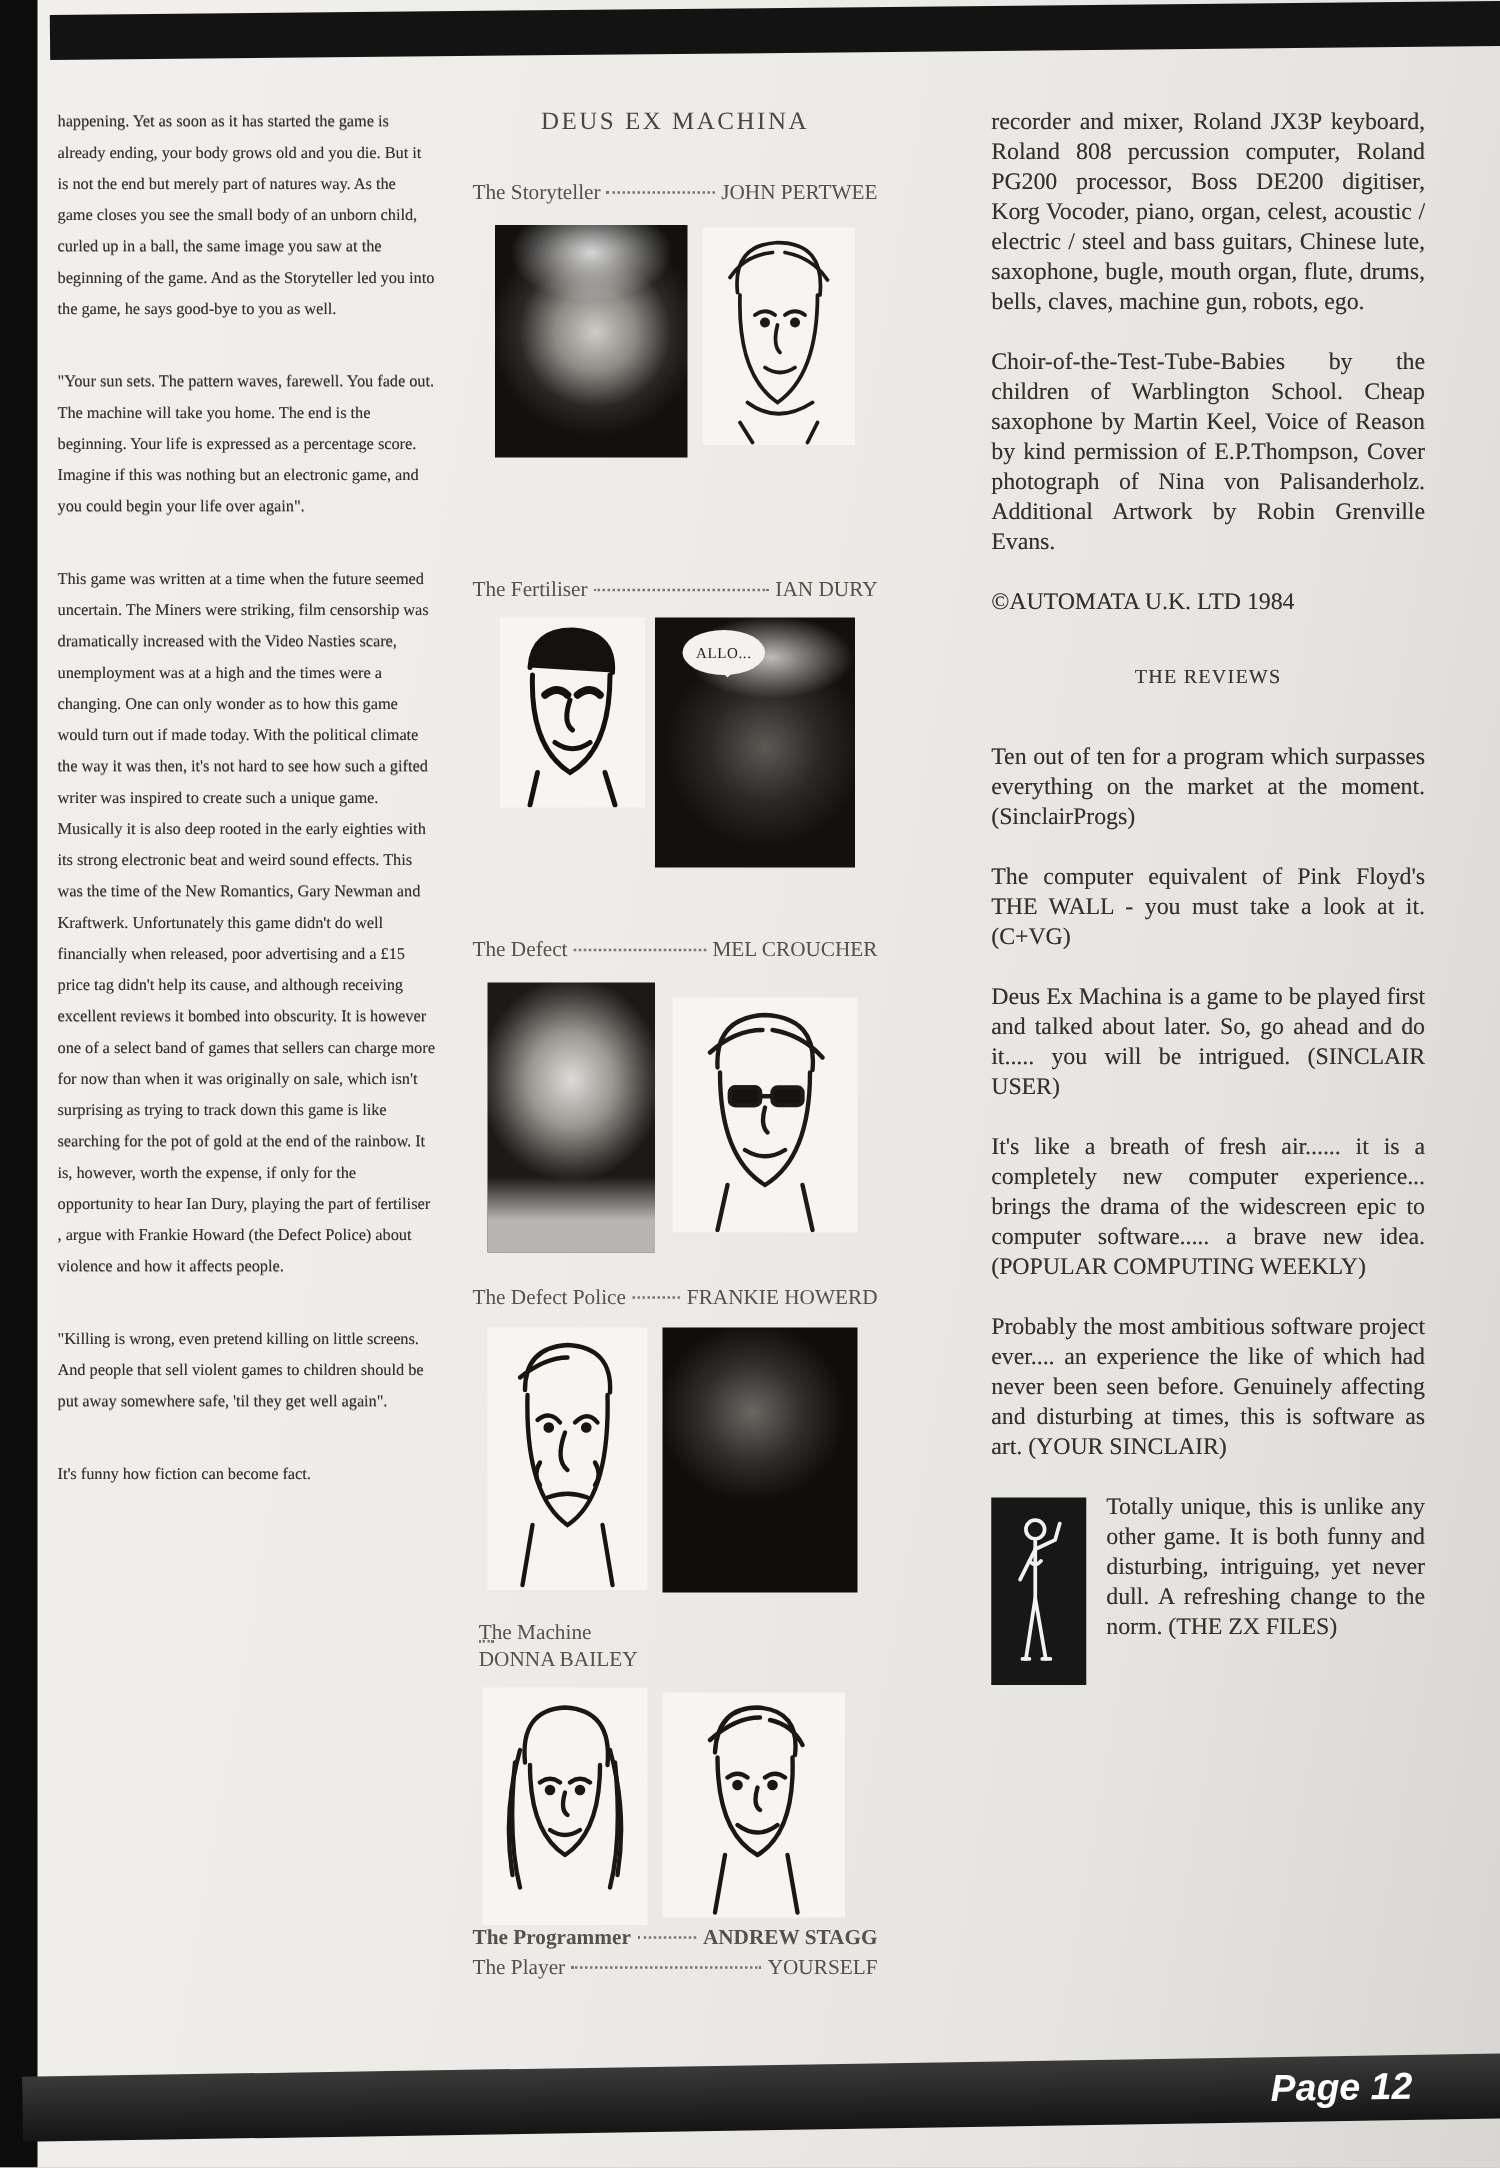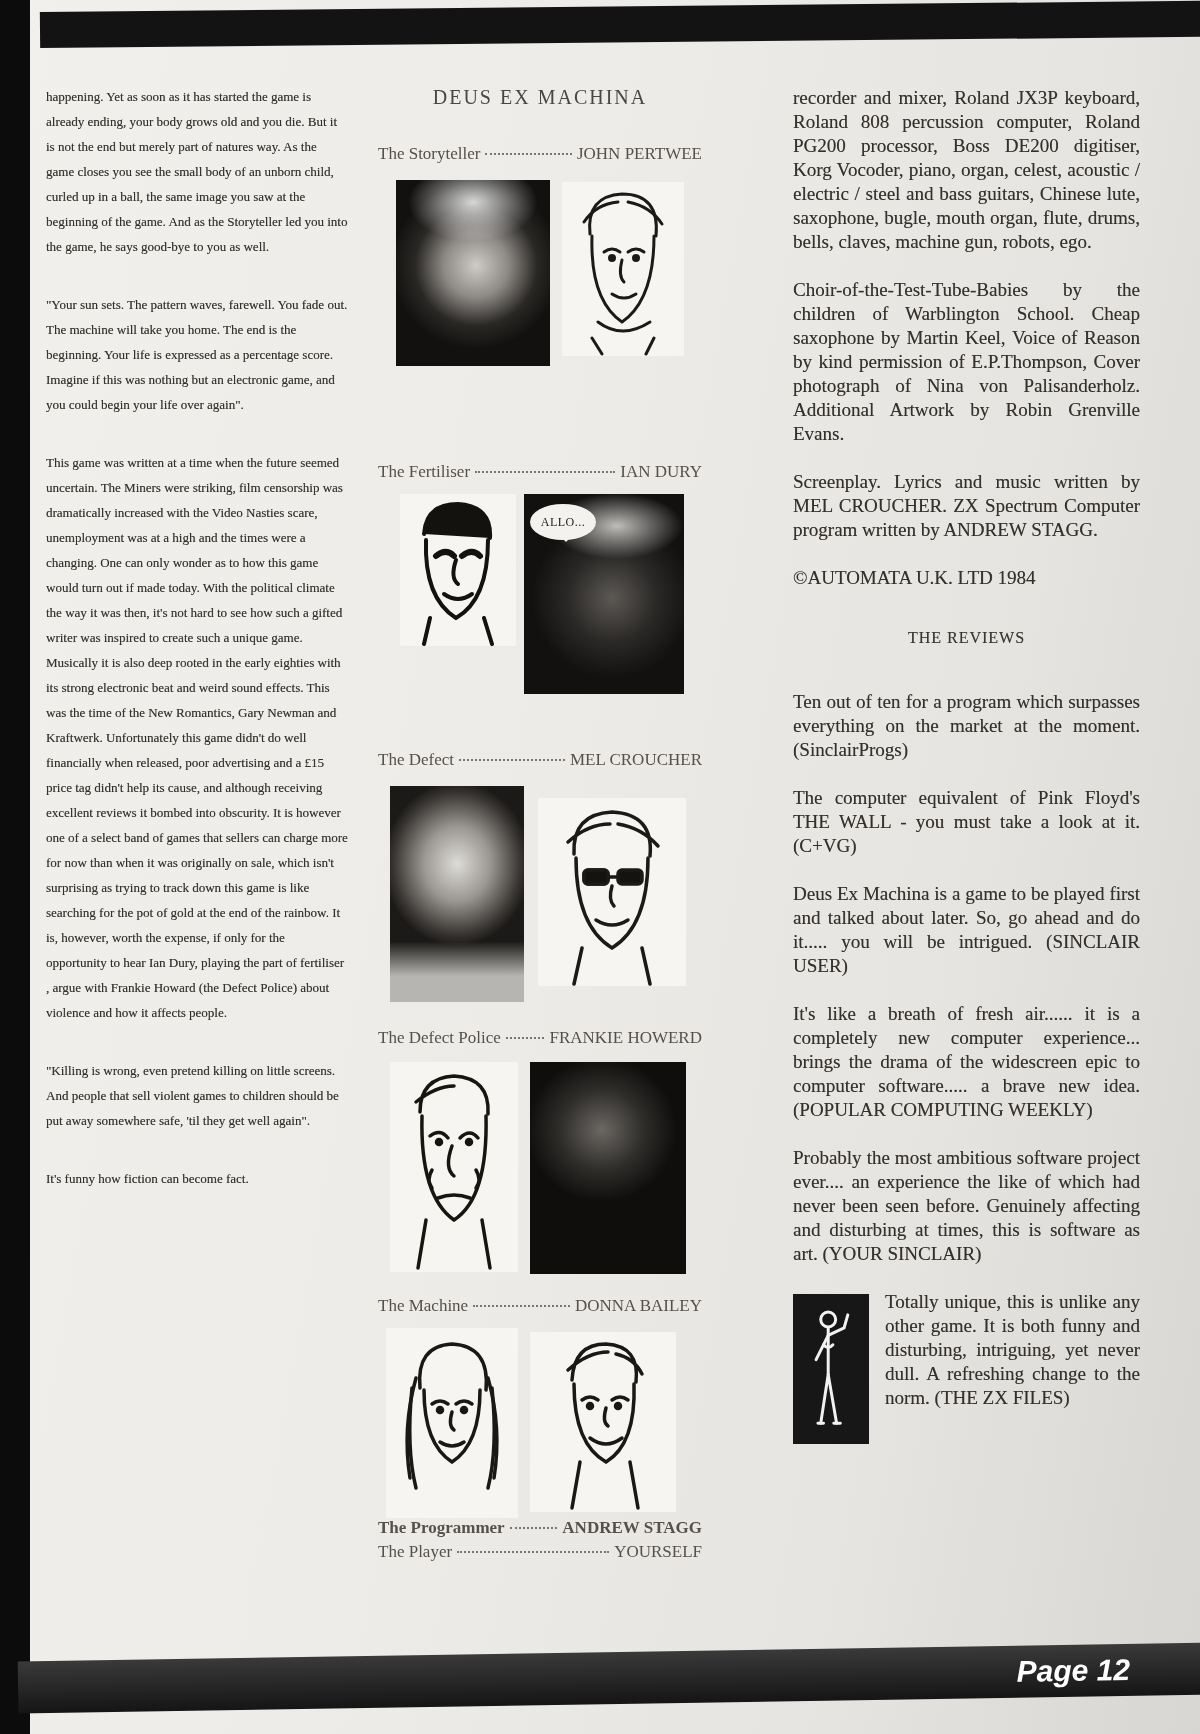--- a/index.html
+++ b/index.html
@@ -29,40 +29,40 @@
   .cast-line{display:flex;align-items:baseline;font-size:17px;line-height:20px;color:#56504a;white-space:nowrap;}
   .cast-line .leader{flex:1;border-bottom:2px dotted #7a756f;margin:0 5px;transform:translateY(-4px);min-width:12px;}
   .m-line1{margin-top:34px;}
   .m-row1{margin-top:16px;height:186px;padding-left:18px;}
   .m-line2{margin-top:96px;}
   .m-row2{margin-top:12px;height:200px;padding-left:22px;}
   .m-line3{margin-top:56px;}
   .m-row3{margin-top:16px;height:216px;padding-left:12px;}
   .m-line4{margin-top:26px;}
   .m-row4{margin-top:14px;height:212px;padding-left:12px;}
-  .m-line5{margin-top:22px;}
+  .m-line5{margin-top:22px;flex-direction:column;}
   .m-row5{margin-top:12px;height:190px;padding-left:8px;}
   .m-line6{font-weight:bold;}
   .m-line7{margin-top:4px;font-family:Liberation Serif, serif;}
   .music{margin-top:16px;font-size:20px;line-height:26px;color:#2f2b27;
     text-shadow:0.2px 0.2px 0.4px rgba(45,40,34,.5);}
   .img-row{display:flex;align-items:flex-start;}
   .ph,.sk{flex:none;}
   .sk{background:#f6f5f2;}
   .sk svg{display:block;width:100%;height:100%;}
   
   .p1{width:154px;height:186px;background:
       radial-gradient(ellipse 60% 30% at 50% 12%,rgba(235,235,235,.9),rgba(235,235,235,0) 70%),
       radial-gradient(ellipse 55% 45% at 52% 46%,#cfccc8 0%,#8d8a86 38%,#2a2825 72%,#121110 100%);}
   .s1{width:122px;height:174px;margin-left:12px;margin-top:2px;}
   .s2{width:116px;height:152px;}
   .p2{position:relative;width:160px;height:200px;margin-left:8px;background:
       radial-gradient(ellipse 55% 22% at 58% 16%,rgba(200,198,195,.95),rgba(200,198,195,0) 75%),
       radial-gradient(ellipse 50% 40% at 55% 52%,#5c5955 0%,#2b2927 55%,#121110 100%);}
-  .bubble{position:absolute;left:6px;top:10px;width:66px;height:36px;background:#f3f2ef;border-radius:50%;
+  .bubble{position:absolute;left:22px;top:10px;width:66px;height:36px;background:#f3f2ef;border-radius:50%;
     display:flex;align-items:center;justify-content:center;font-size:12px;letter-spacing:.5px;color:#232120;}
   .bubble:after{content:"";position:absolute;left:30px;bottom:-8px;border:6px solid transparent;border-top-color:#f3f2ef;}
   .p3{width:134px;height:216px;background:
       linear-gradient(rgba(0,0,0,0) 72%,rgba(210,208,204,.85) 88%),
       radial-gradient(ellipse 55% 38% at 50% 36%,#dedcd8 0%,#9b9894 45%,#3a3734 85%,#1c1a18 100%);}
   .s3{width:148px;height:188px;margin-left:14px;margin-top:12px;}
   .s4{width:128px;height:210px;}
   .p4{width:156px;height:212px;margin-left:12px;background:
       radial-gradient(ellipse 48% 34% at 46% 32%,#6b6864 0%,#302e2b 55%,#0f0e0d 100%);}
   .s5{width:132px;height:190px;}
@@ -212,21 +212,20 @@
       <span>The Player</span>
       <span class="leader"></span>
       <span>YOURSELF</span>
     </div>
 
   </div>
 
   <div class="colR">
     <p>recorder and mixer, Roland JX3P keyboard, Roland 808 percussion computer, Roland PG200  processor, Boss  DE200 digitiser,  Korg  Vocoder, piano, organ, celest, acoustic / electric / steel and bass guitars, Chinese lute, saxophone,  bugle,  mouth organ, flute, drums, bells, claves, machine gun, robots, ego.</p>
     <p>Choir-of-the-Test-Tube-Babies by  the children  of Warblington School. Cheap saxophone by Martin Keel, Voice of Reason by kind permission of  E.P.Thompson,  Cover  photograph of  Nina  von Palisanderholz.  Additional Artwork by Robin Grenville Evans.</p>
-    <p>Screenplay. Lyrics and music written by MEL CROUCHER. ZX Spectrum Computer program written by ANDREW STAGG.</p>
     <p class="copyright">©AUTOMATA U.K. LTD 1984</p>
 
     <div class="rev-head">THE REVIEWS</div>
 
     <p>Ten out of ten for a program which surpasses everything on the market at the moment. (SinclairProgs)</p>
     <p>The  computer  equivalent  of  Pink Floyd's THE WALL - you must take a look at it. (C+VG)</p>
     <p>Deus Ex Machina is  a  game to  be played first and  talked  about later. So, go  ahead  and  do  it.....  you  will  be intrigued. (SINCLAIR USER)</p>
     <p>It's like a breath of fresh air...... it is a completely new computer experience... brings the drama of the widescreen epic to  computer  software.....  a  brave  new idea.  (POPULAR  COMPUTING WEEKLY)</p>
     <p>Probably  the  most  ambitious  software project ever.... an experience the like of which had never been seen before. Genuinely  affecting  and  disturbing  at times,  this  is  software  as  art.  (YOUR SINCLAIR)</p>
 

